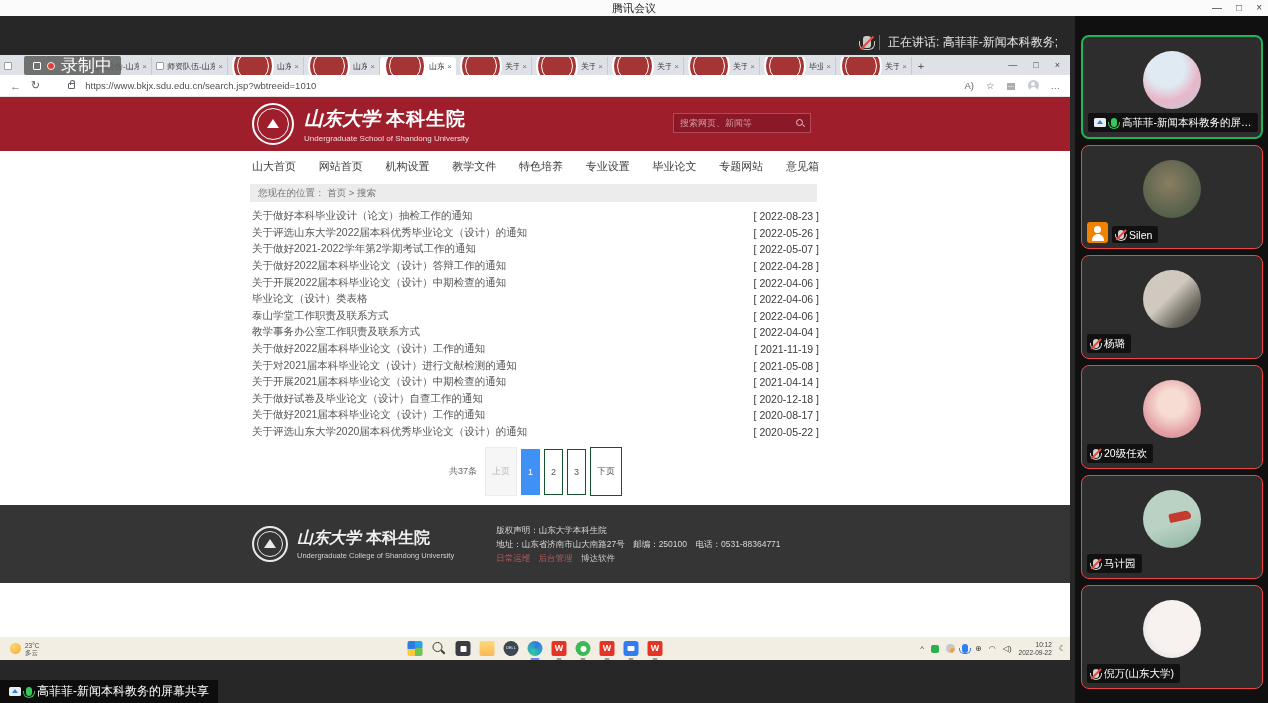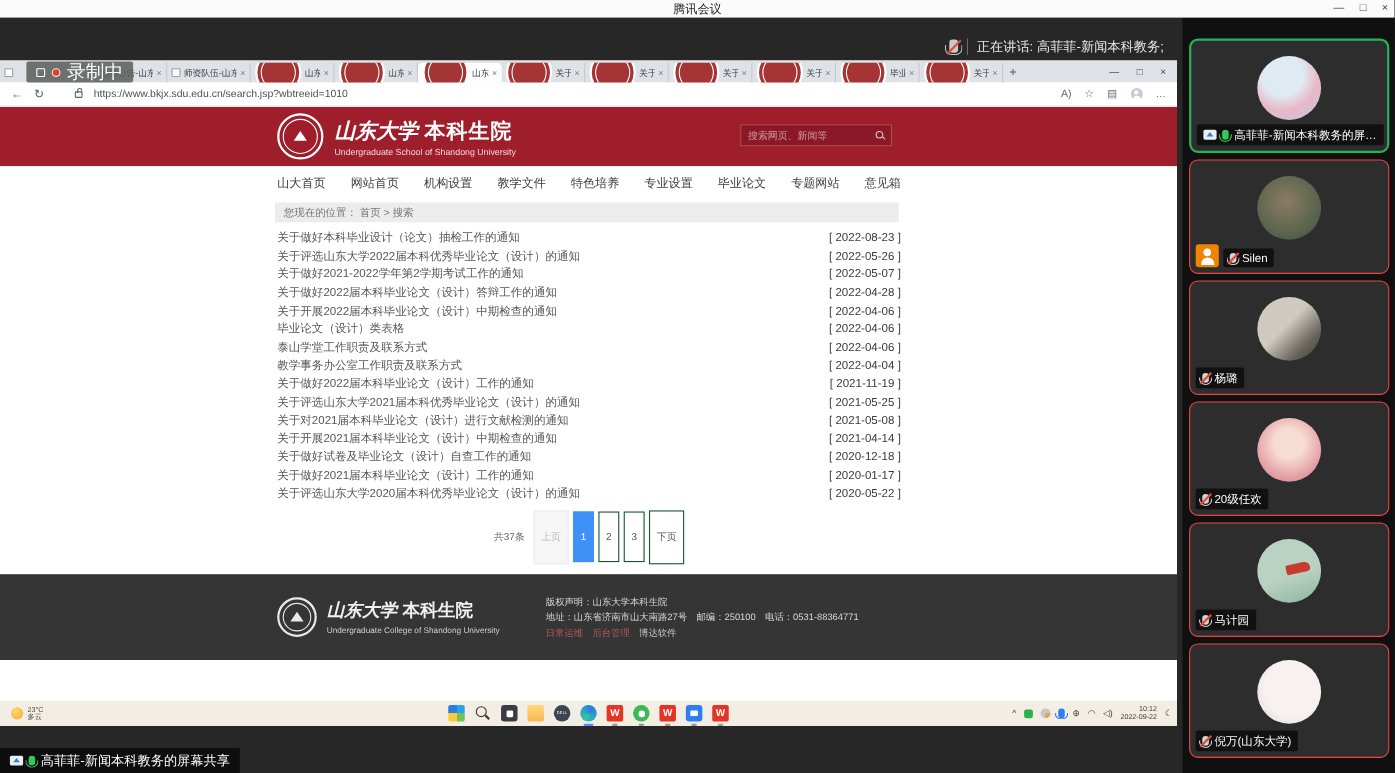--- a/index.html
+++ b/index.html
@@ -385,43 +385,39 @@
           <div class="nrow">
             <span class="ntitle">教学事务办公室工作职责及联系方式</span>
             <span class="ndate">2022-04-04</span>
           </div>
 
           <div class="nrow">
             <span class="ntitle">关于做好2022届本科毕业论文（设计）工作的通知</span>
             <span class="ndate">2021-11-19</span>
           </div>
 
-          <div class="nrow">
-            <span class="ntitle">关于评选山东大学2021届本科优秀毕业论文（设计）的通知</span>
-            <span class="ndate">2021-05-25</span>
-          </div>
 
           <div class="nrow">
             <span class="ntitle">关于对2021届本科毕业论文（设计）进行文献检测的通知</span>
             <span class="ndate">2021-05-08</span>
           </div>
 
           <div class="nrow">
             <span class="ntitle">关于开展2021届本科毕业论文（设计）中期检查的通知</span>
             <span class="ndate">2021-04-14</span>
           </div>
 
           <div class="nrow">
             <span class="ntitle">关于做好试卷及毕业论文（设计）自查工作的通知</span>
             <span class="ndate">2020-12-18</span>
           </div>
 
           <div class="nrow">
             <span class="ntitle">关于做好2021届本科毕业论文（设计）工作的通知</span>
-            <span class="ndate">2020-01-17</span>
+            <span class="ndate">2020-08-17</span>
           </div>
 
           <div class="nrow">
             <span class="ntitle">关于评选山东大学2020届本科优秀毕业论文（设计）的通知</span>
             <span class="ndate">2020-05-22</span>
           </div>
 
       </div>
 
       <div class="pager">

